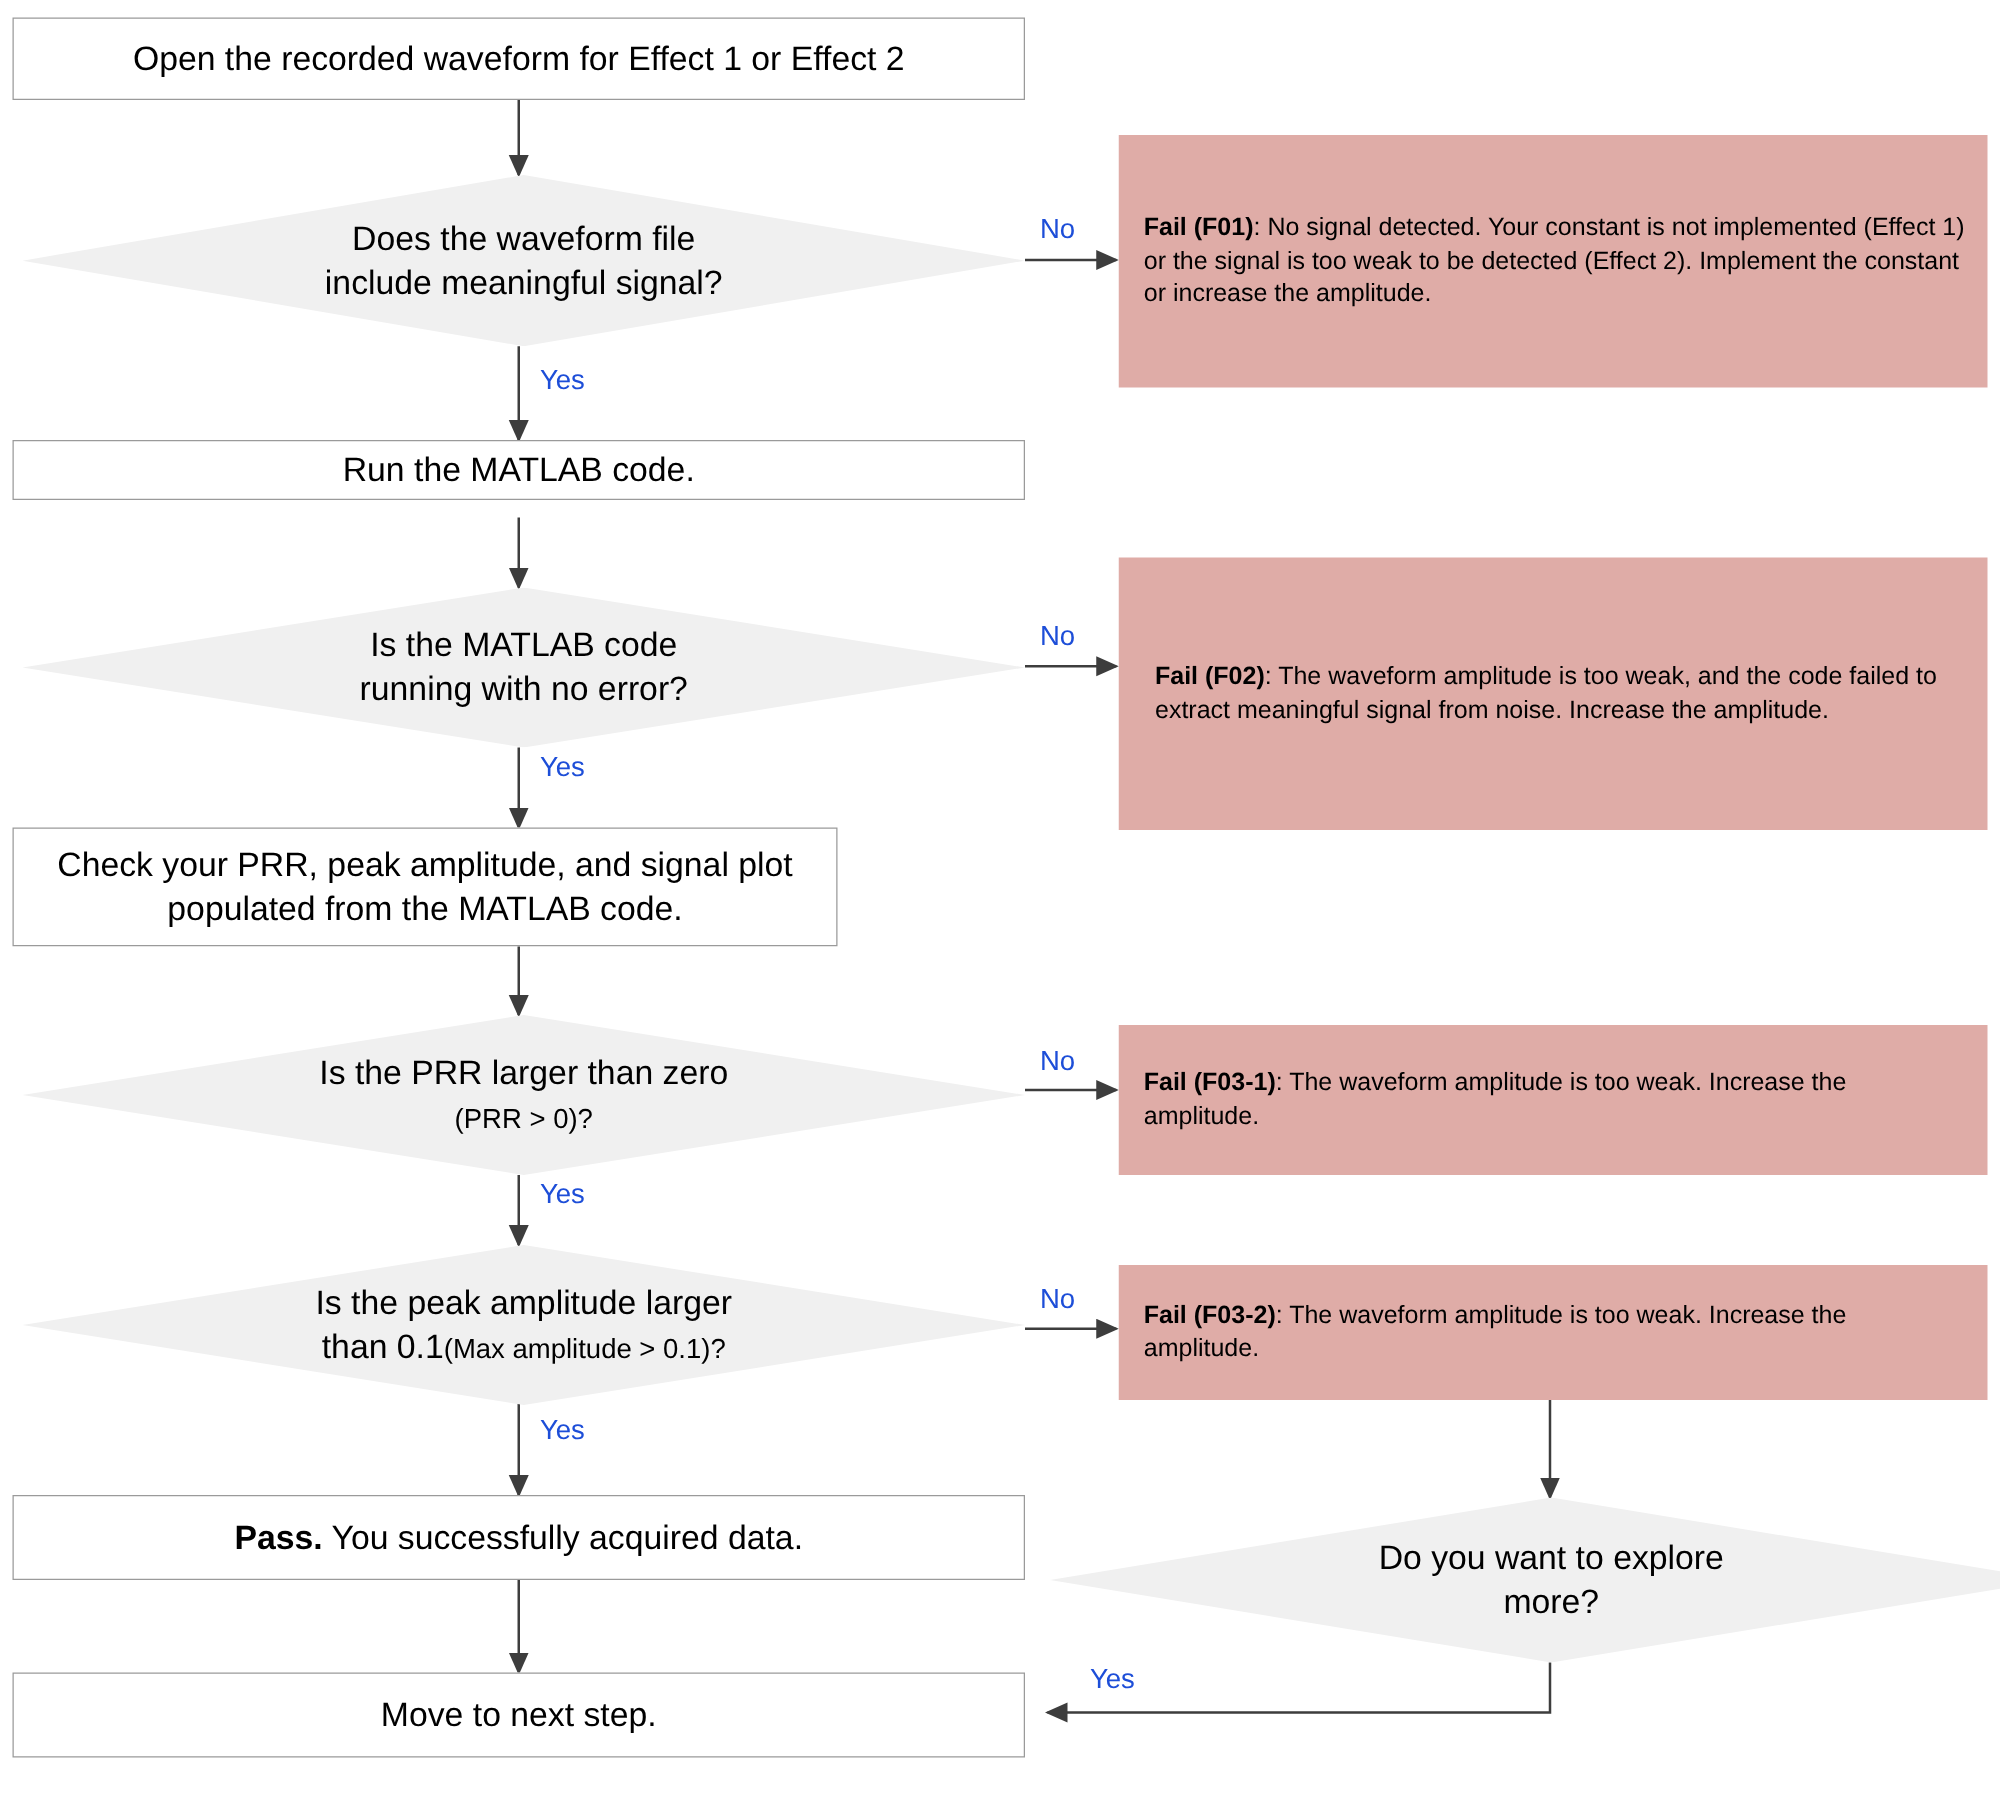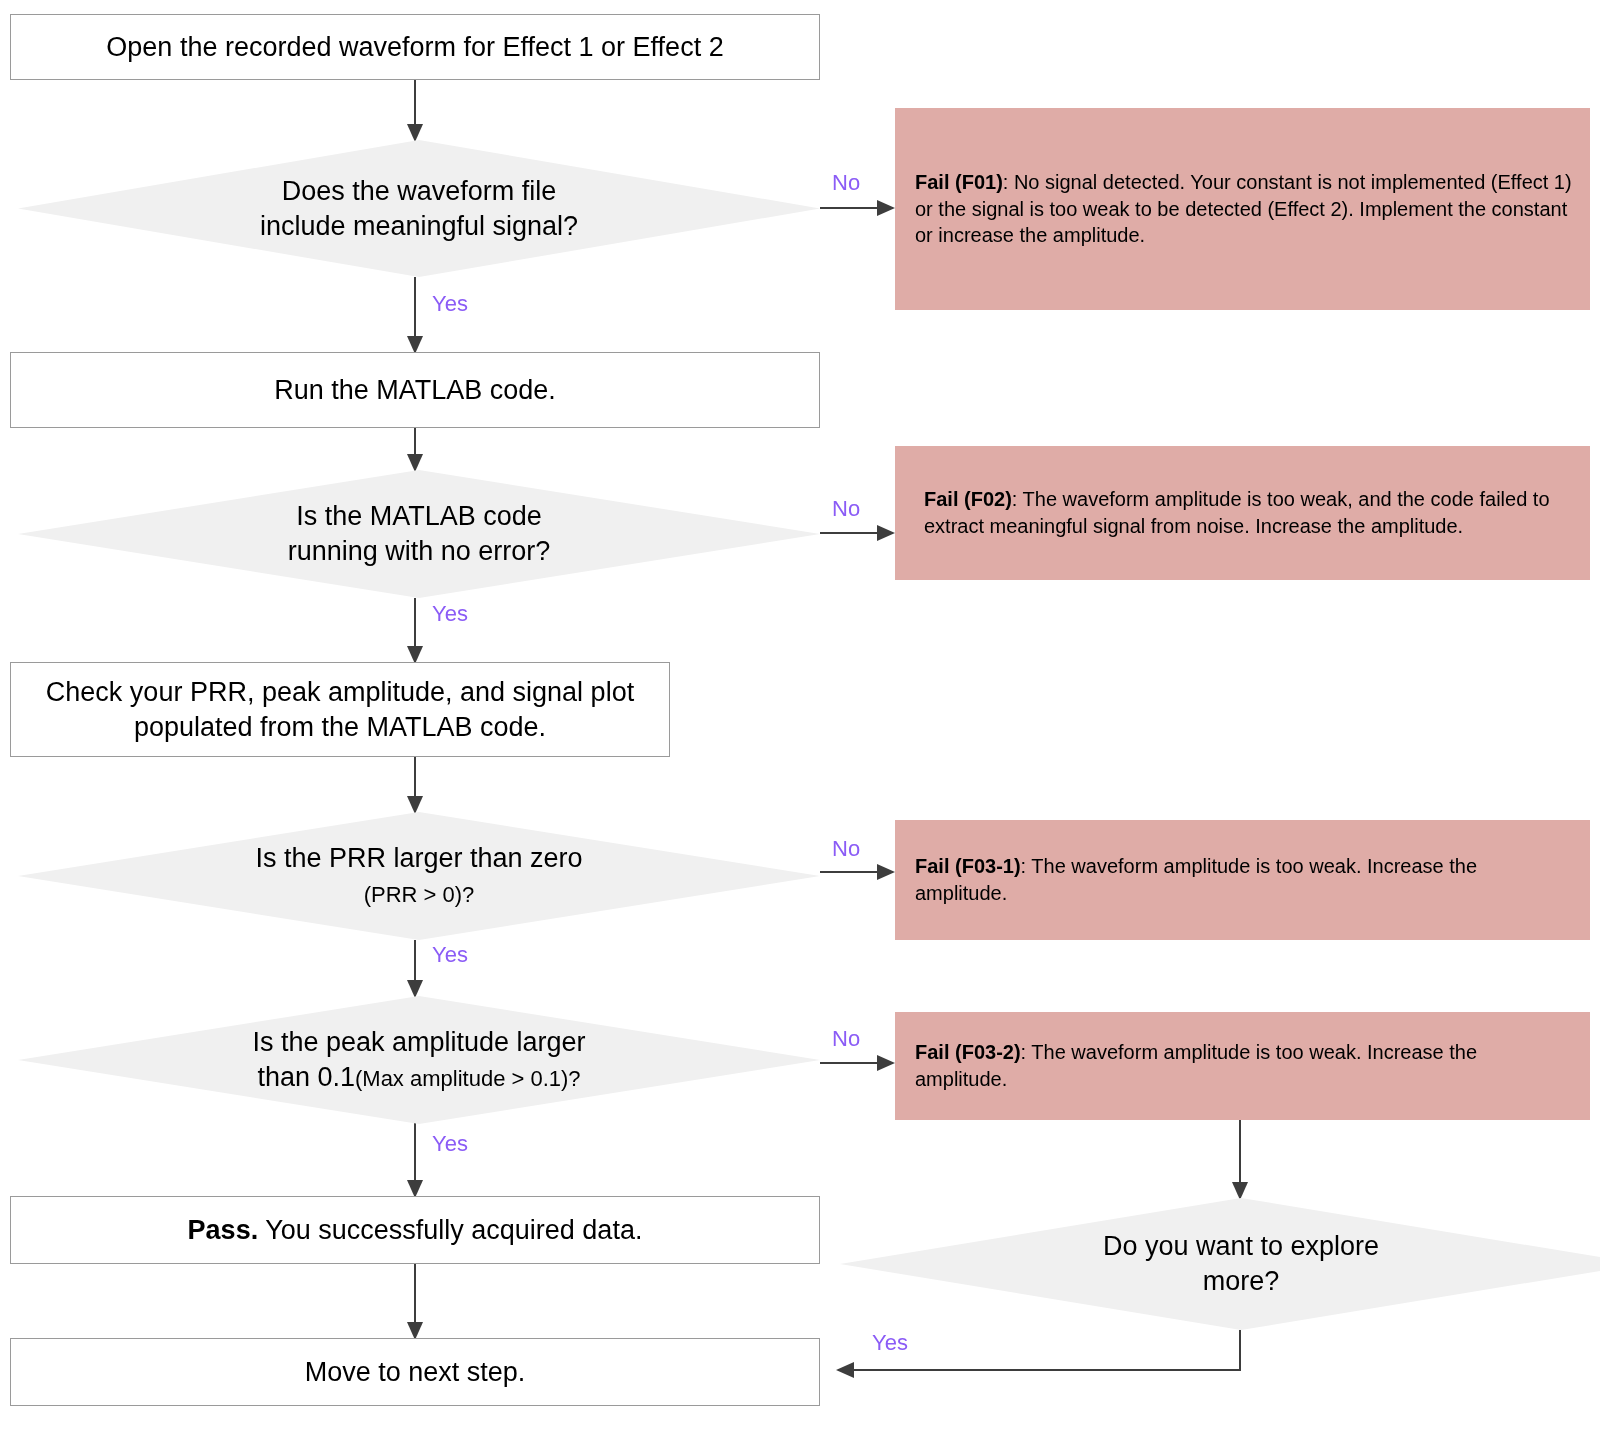--- a/index.html
+++ b/index.html
@@ -64,21 +64,21 @@
     line-height: 1.28;
     padding: 0 70px;
     box-sizing: border-box;
   }
   .small {
     font-size: 22px;
   }
   .edge-label {
     position: absolute;
     font-size: 22px;
-    color: #8b5cf6;
+    color: #1d4ed8;
     white-space: nowrap;
   }
   svg.wires {
     position: absolute;
     left: 0;
     top: 0;
     width: 1600px;
     height: 1437px;
     pointer-events: none;
   }
@@ -126,35 +126,35 @@
       </span>
     </div>
   </div>
 
   <div class="node fail" style="left:895px; top:108px; width:695px; height:202px;">
     <div class="body">
       <b>Fail (F01)</b><span>: No signal detected. Your constant is not implemented (Effect 1) or the signal is too weak to be detected (Effect 2). Implement the constant or increase the amplitude.</span>
     </div>
   </div>
 
-  <div class="node process" style="left:10px; top:352px; width:810px; height:76px;align-items:center;">
+  <div class="node process" style="left:10px; top:352px; width:810px; height:48px;align-items:center;">
     <span>Run the MATLAB code.</span>
   </div>
 
   <div class="decision-wrap" style="left:18px; top:470px; width:802px; height:128px;">
     <div class="decision-shape"></div>
     <div class="decision-text">
       <span>
         <span>Is the MATLAB code</span><br>
         <span>running with no error?</span>
       </span>
     </div>
   </div>
 
-  <div class="node fail" style="left:895px; top:446px; width:695px; height:134px;padding-left:29px;">
+  <div class="node fail" style="left:895px; top:446px; width:695px; height:218px;padding-left:29px;">
     <div class="body">
       <b>Fail (F02)</b><span>: The waveform amplitude is too weak, and the code failed to extract meaningful signal from noise. Increase the amplitude.</span>
     </div>
   </div>
 
   <div class="node process" style="left:10px; top:662px; width:660px; height:95px;">
     <span>
       <span>Check your PRR, peak amplitude, and signal plot</span><br>
       <span>populated from the MATLAB code.</span>
     </span>

